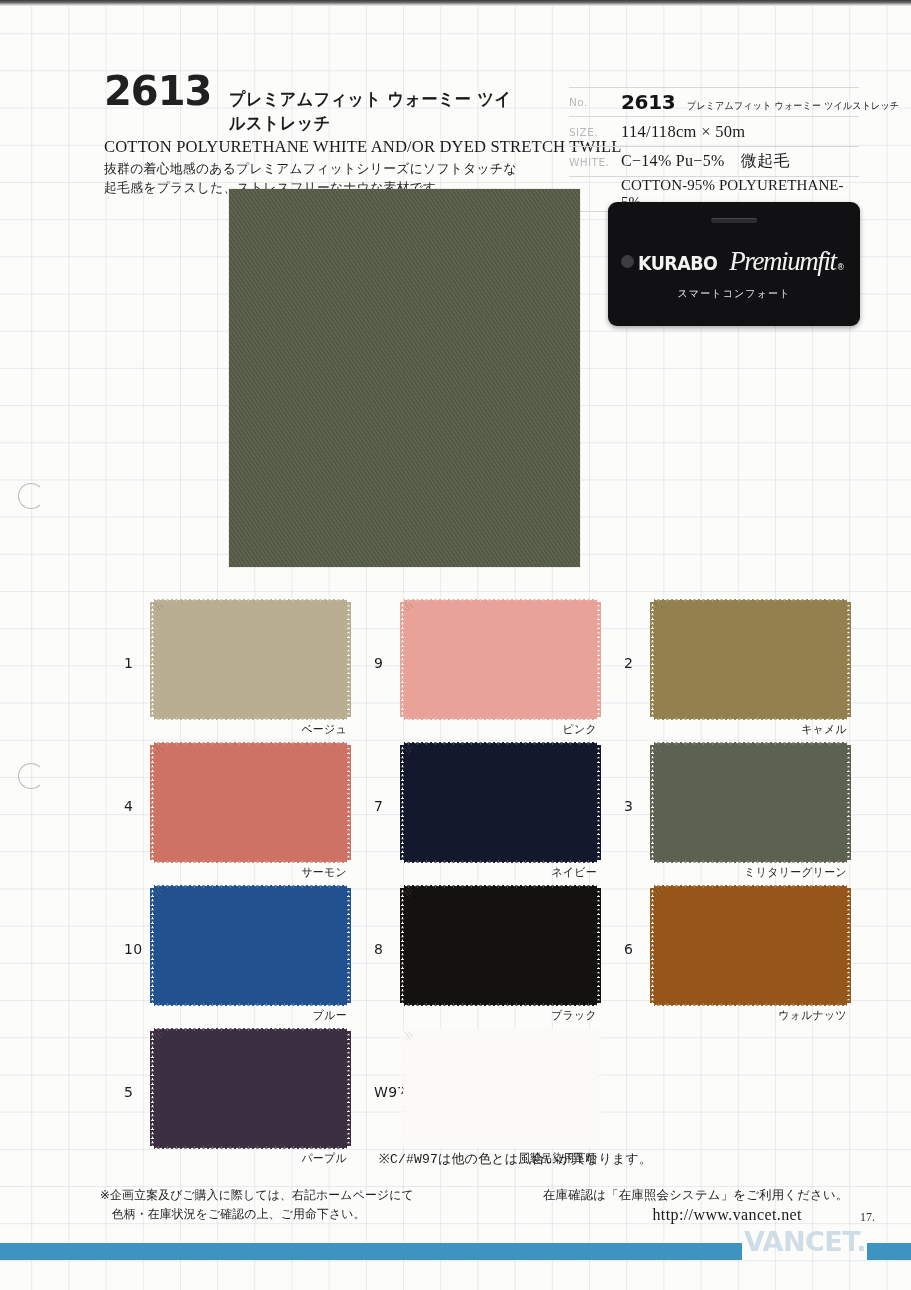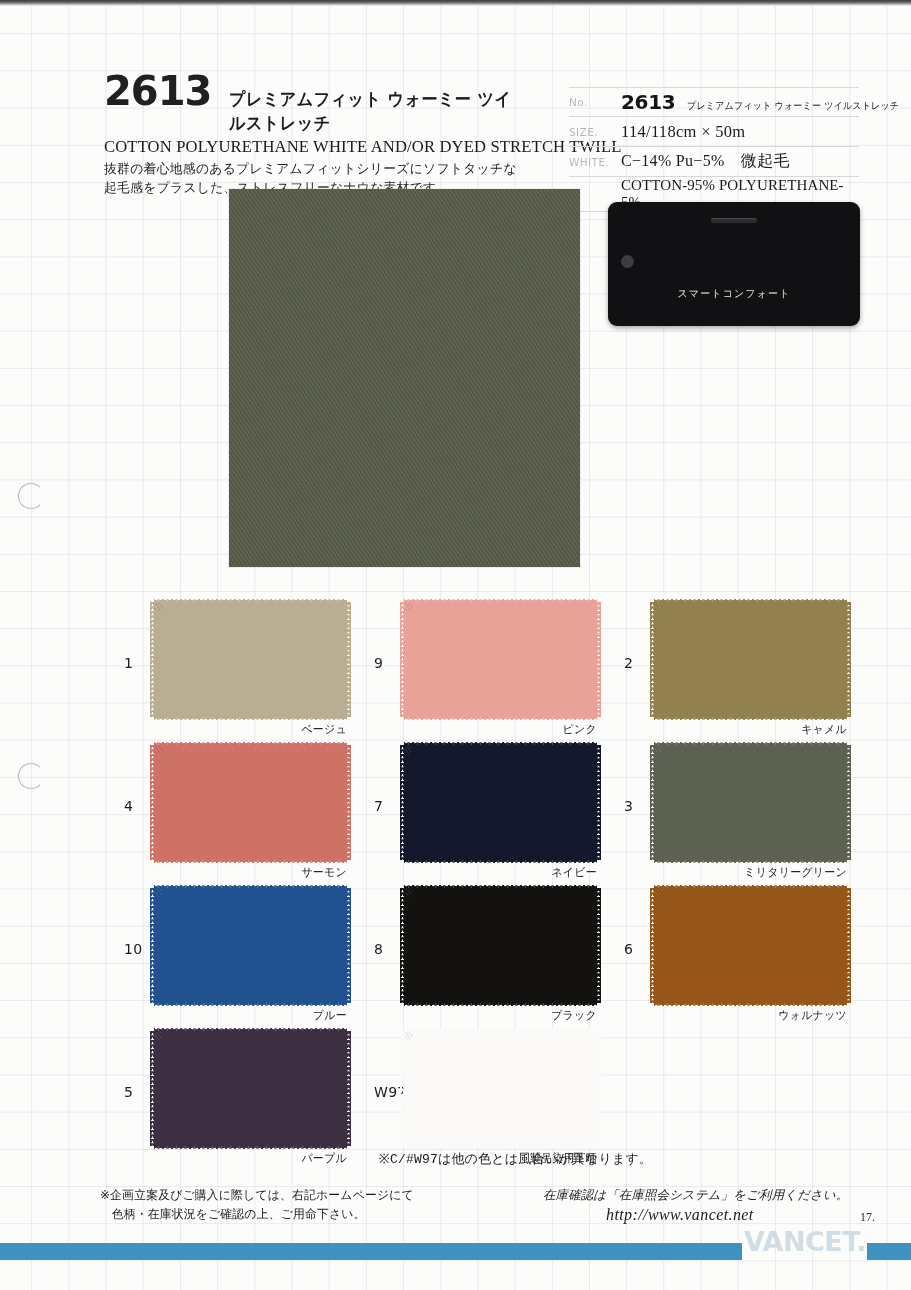--- a/index.html
+++ b/index.html
@@ -330,22 +330,21 @@
     line-height: 1.55;
     letter-spacing: 0.2px;
     transform: scaleX(0.97);
     transform-origin: left;
   }
   #footer-note .indent { padding-left: 12px; }
 
   #footer-right {
     position: absolute;
     left: 543px; top: 1187px;
-    text-align: left;
-    font-style: italic;
+    text-align: center;
   }
   #footer-stock {
     font-family: "DejaVu Sans", sans-serif;
     font-size: 12.4px;
     color: #1c1c1c;
     letter-spacing: 0.2px;
   }
   #footer-url {
     font-family: "Liberation Serif", serif;
     font-size: 16px;
@@ -427,20 +426,25 @@
       <span class="spec-key"></span>
       <span class="spec-val" id="spec-qual-value2">COTTON-95% POLYURETHANE-5%</span>
     </div>
   </div>
 
   <div id="main-swatch"></div>
 
   <div id="brand-tag">
     <div id="tag-slot"></div>
     <div id="tag-dot"></div>
+    <div id="tag-logo">
+      <span id="tag-kurabo">KURABO</span>
+      <span id="tag-premiumfit">Premiumfit</span>
+      <span id="tag-reg">®</span>
+    </div>
     <div id="tag-sub">スマートコンフォート</div>
   </div>
 
   <div id="color-grid">
       <div class="swatch-cell">
         <div class="swatch-code">1</div>
         <div class="swatch-chip" style="background-color: rgb(185, 174, 146); color: rgb(185, 174, 146);">
           <div class="chip-inner"></div>
           <div class="pink-edge top"></div>
           <div class="pink-edge bottom"></div>

